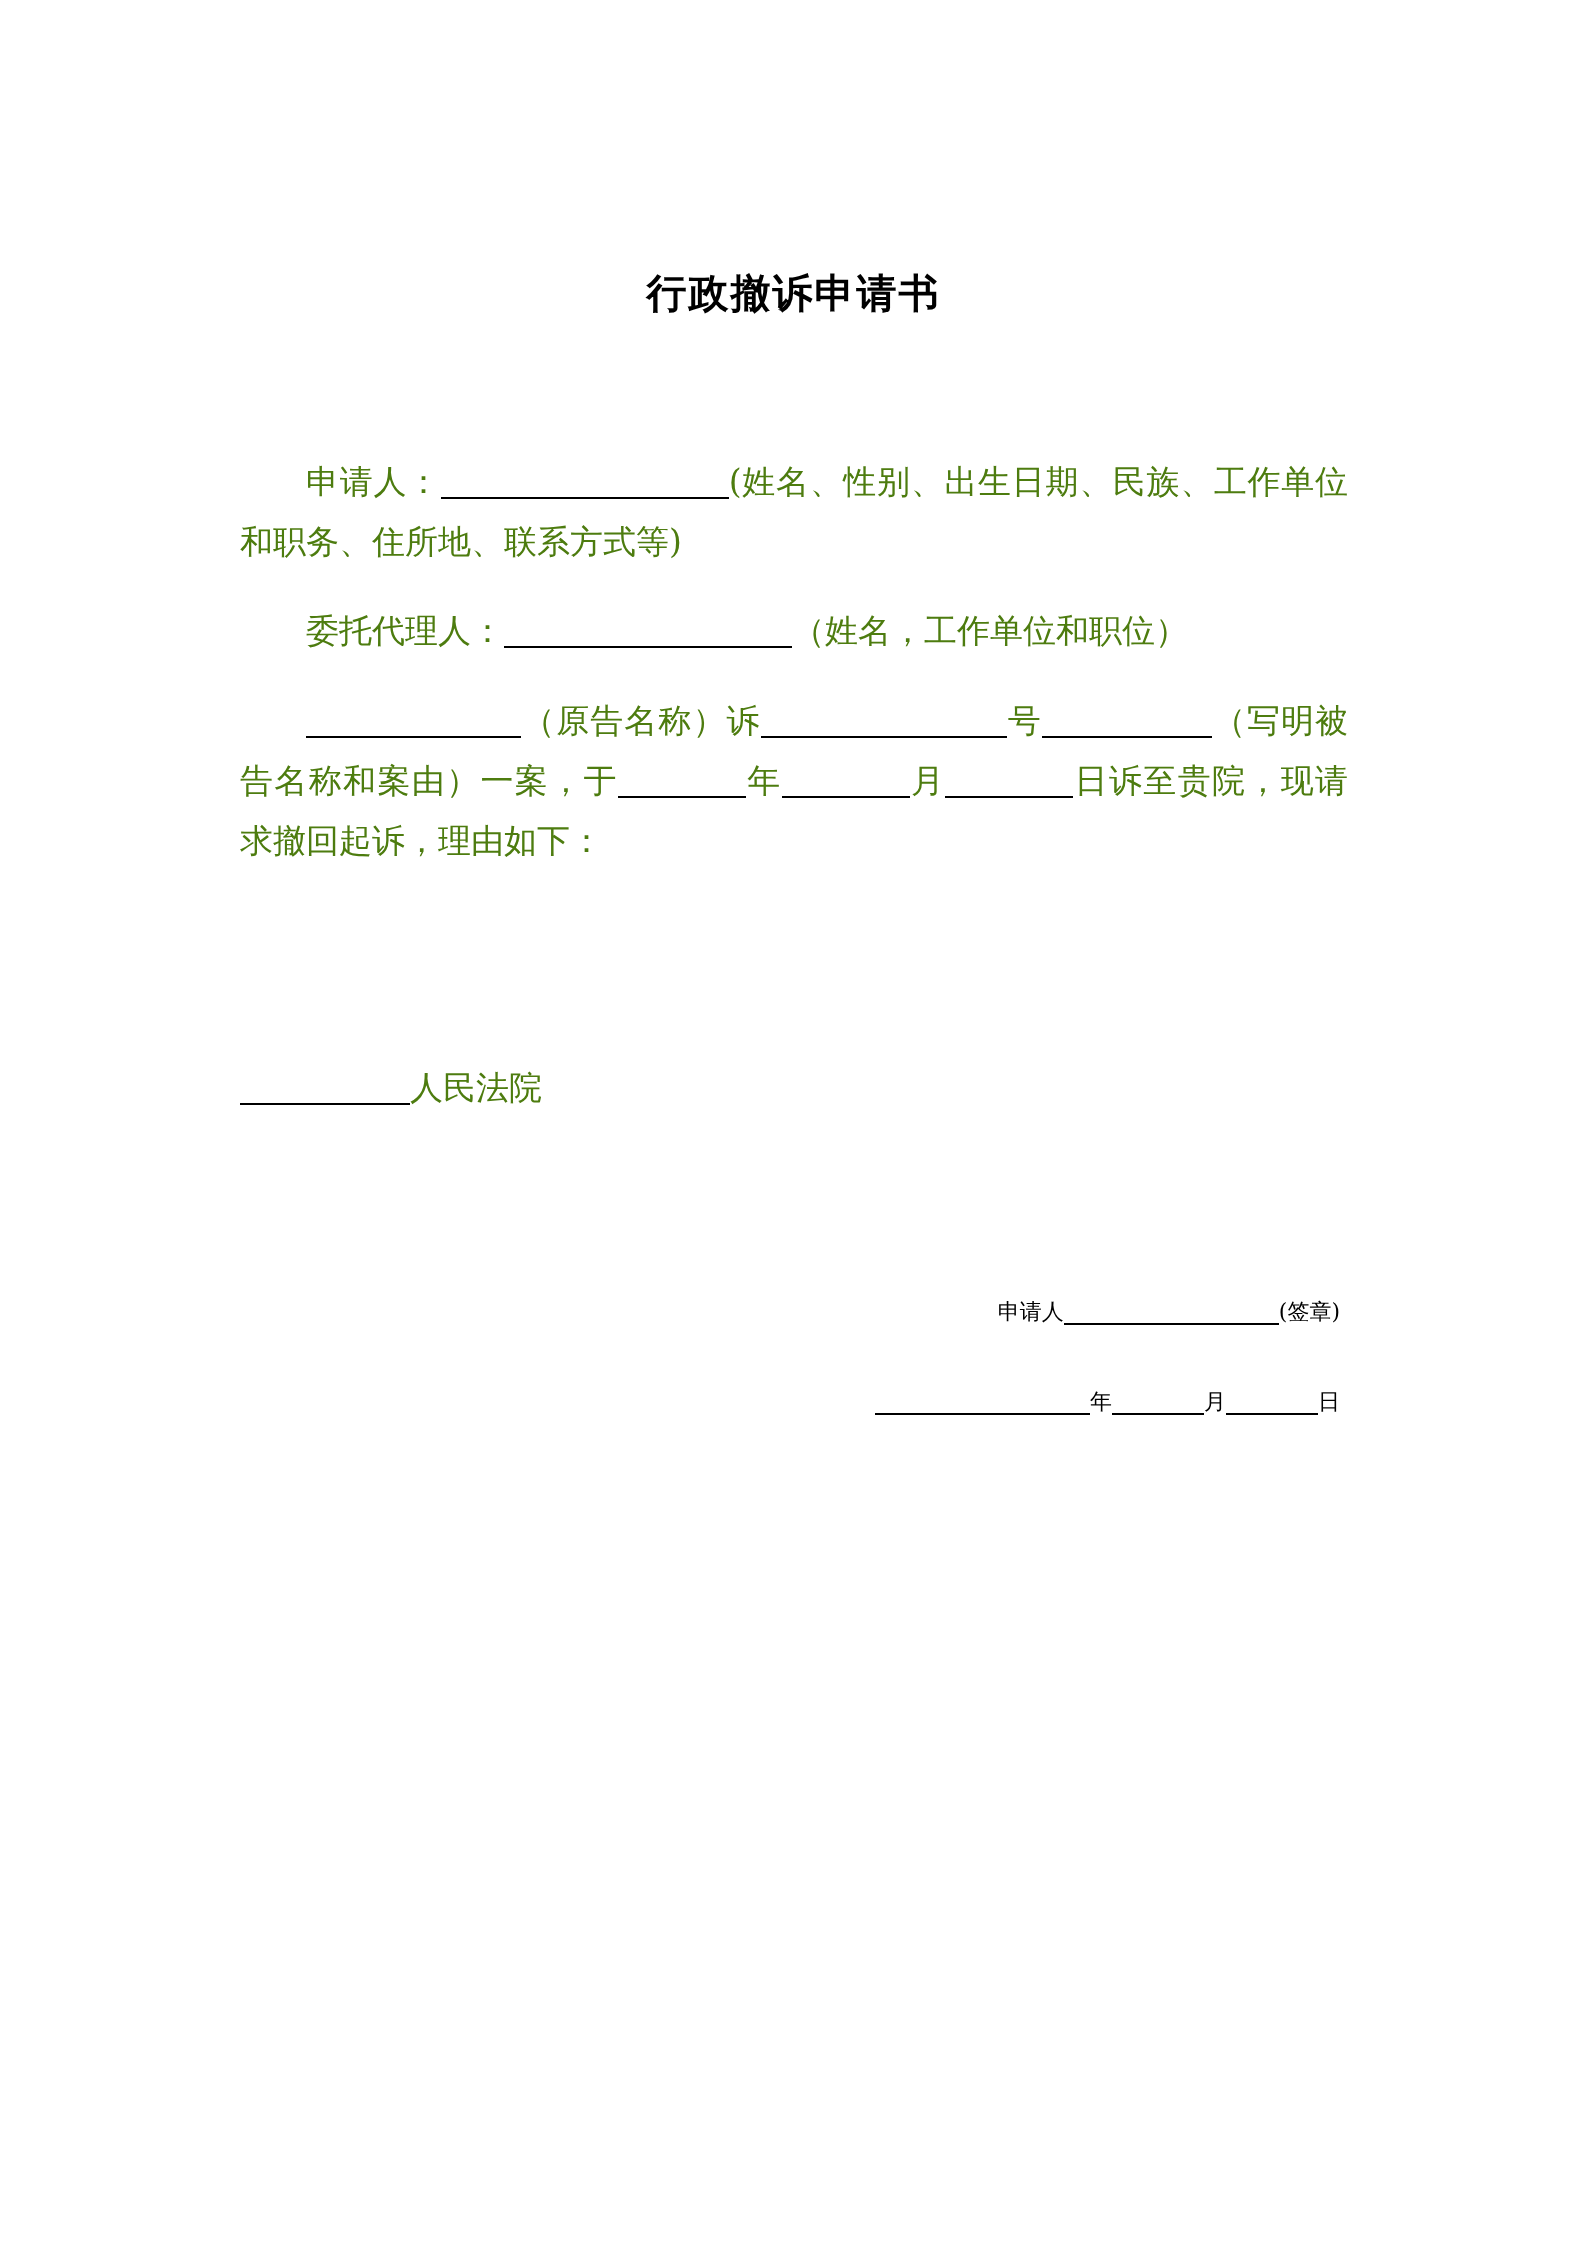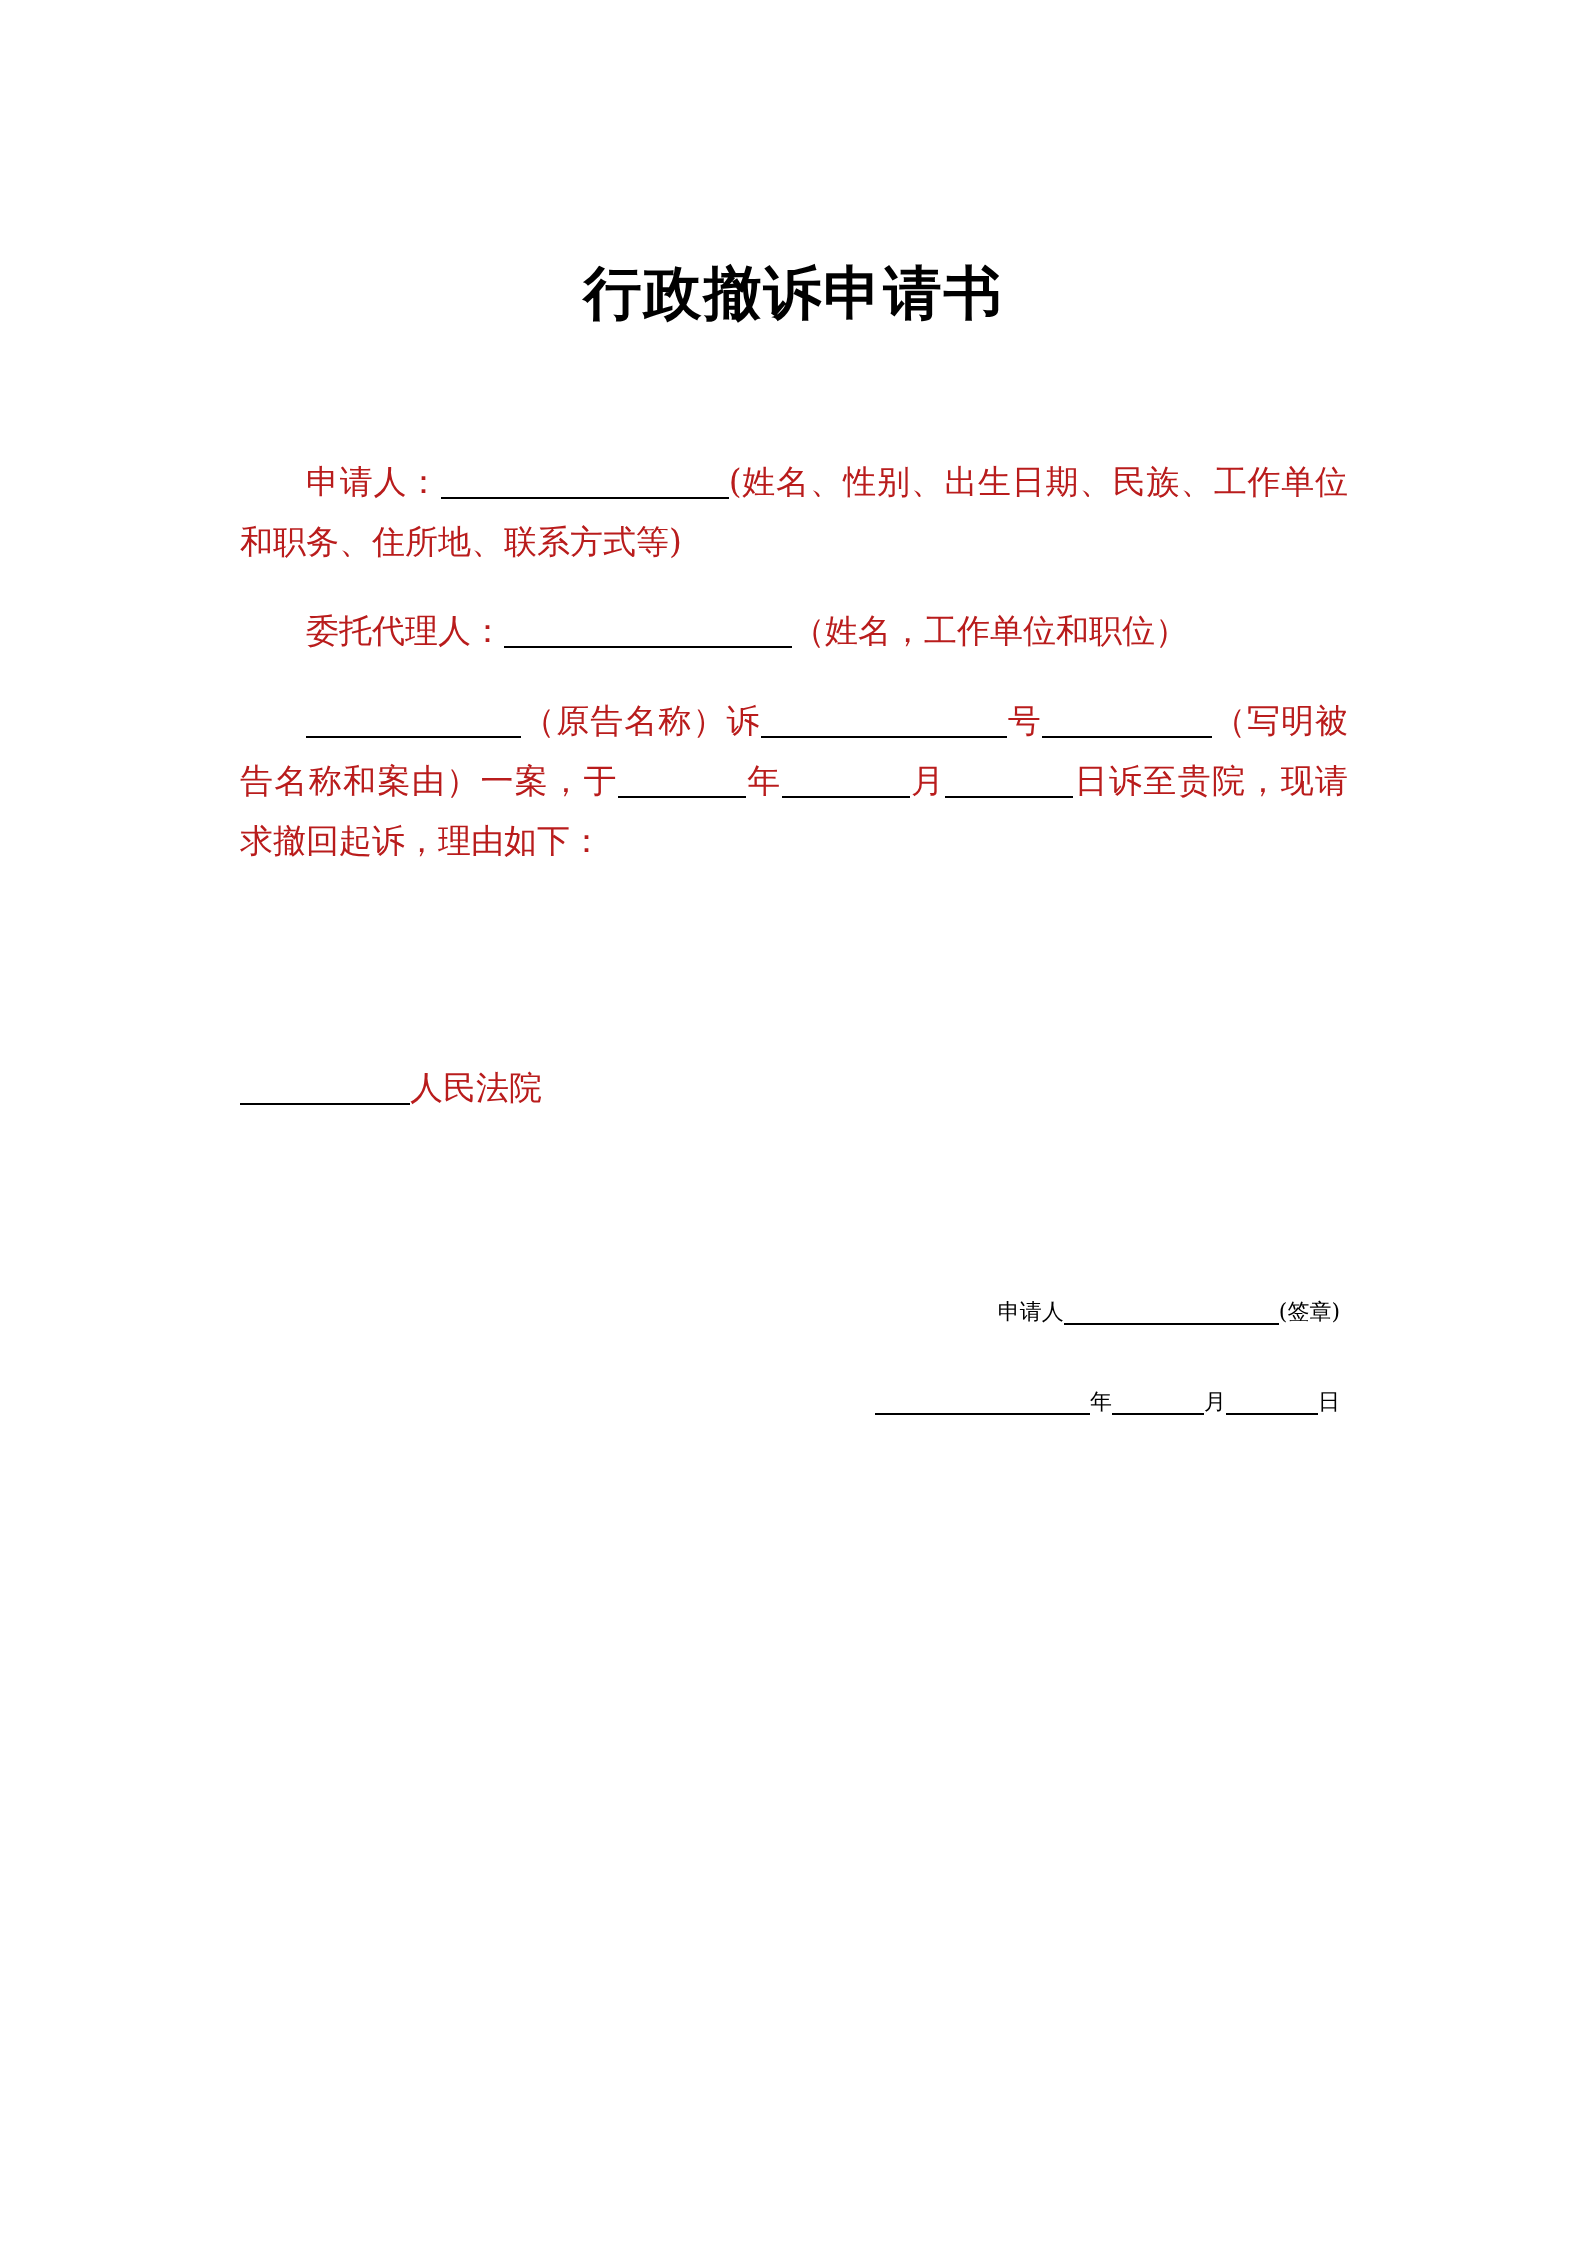--- a/index.html
+++ b/index.html
@@ -20,37 +20,37 @@
     overflow: hidden;
   }
   .doc-title {
     position: absolute;
     top: 255px;
     left: 0;
     width: 1587px;
     text-align: center;
     font-family: "DejaVu Serif", "Liberation Serif", serif;
     font-weight: bold;
-    font-size: 58px;
+    font-size: 40px;
     line-height: 76px;
     letter-spacing: 2px;
     color: #000000;
   }
   .body-block {
     position: absolute;
     top: 452px;
     left: 240px;
     width: 1108px;
   }
   .para {
     font-size: 33px;
     line-height: 60px;
     text-align: justify;
     text-justify: inter-ideograph;
-    color: #b91c1c;
+    color: #4d7c0f;
     margin: 0;
   }
   .para.indent {
     text-indent: 66px;
   }
   .para.noindent {
     text-indent: 0;
   }
   .gap-sm { height: 29px; }
   .gap-md { height: 30px; }

